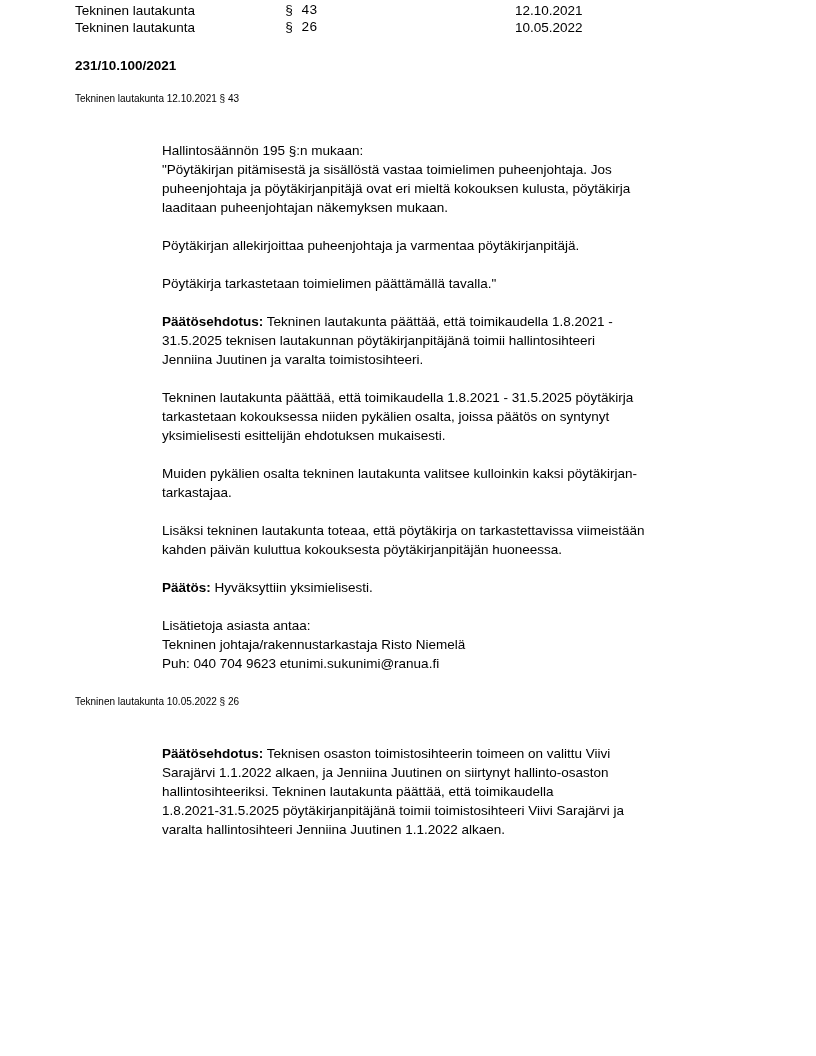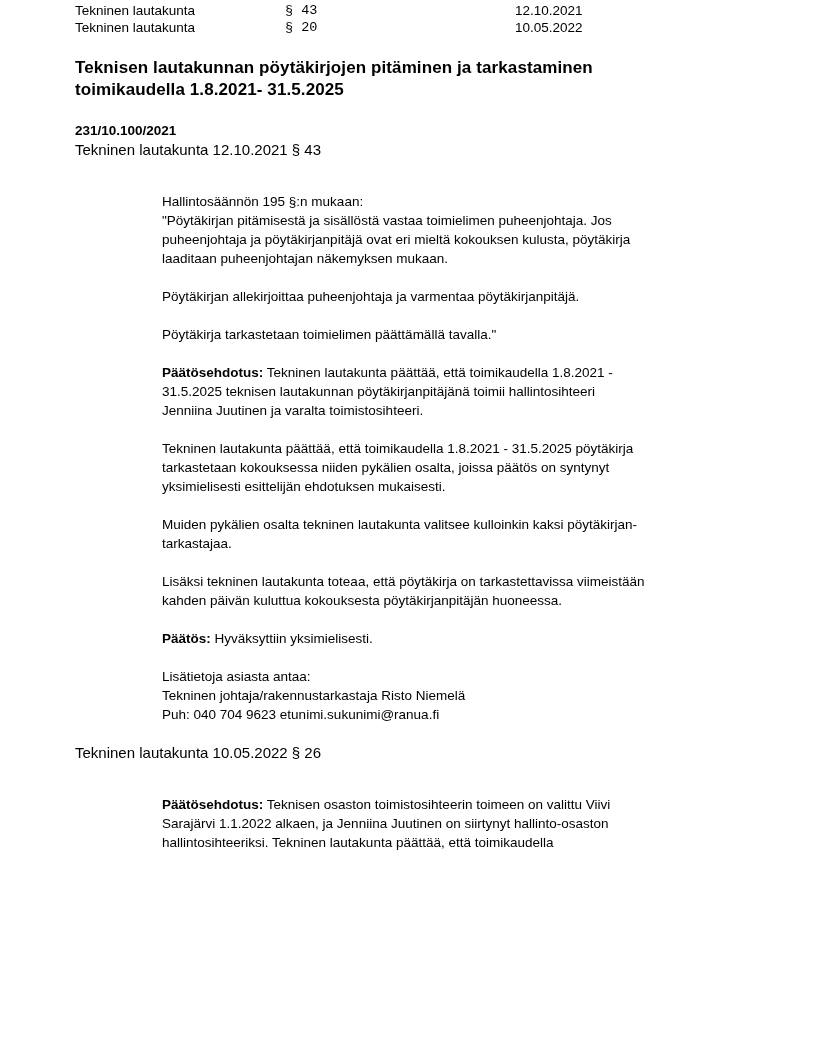--- a/index.html
+++ b/index.html
@@ -35,22 +35,22 @@
   }
   
   .case {
     margin-top: 20px;
     font-size: 13.5px;
     line-height: 19px;
     font-weight: bold;
   }
   
   .section-heading {
-    margin-top: 0;
-    font-size: 15px;
+    margin-top: 14px;
+    font-size: 10px;
     line-height: 19px;
     white-space: nowrap;
   }
   .section-body {
     margin-top: 33px;
     margin-left: 87px;   
     width: 645px;
     font-size: 13.5px;
     line-height: 19px;
   }
@@ -67,26 +67,24 @@
 
 <div class="page">
   <div class="hdr">
       <div class="hdr-row">
         <span class="col-org">Tekninen lautakunta</span>
         <span class="col-sec">§ 43</span>
         <span class="col-date">12.10.2021</span>
       </div>
       <div class="hdr-row">
         <span class="col-org">Tekninen lautakunta</span>
-        <span class="col-sec">§ 20</span>
+        <span class="col-sec">§ 26</span>
         <span class="col-date">10.05.2022</span>
       </div>
     </div>
-  <div class="title">Teknisen lautakunnan pöytäkirjojen pitäminen ja tarkastaminen
-toimikaudella 1.8.2021- 31.5.2025</div>
   <div class="case">231/10.100/2021</div>
   <div id="sections">
       <div class="section">
         <div class="section-heading">Tekninen lautakunta 12.10.2021 § 43</div>
         <div class="section-body">
           <p class="para"><span class="para-text">Hallintosäännön 195 §:n mukaan:
 "Pöytäkirjan pitämisestä ja sisällöstä vastaa toimielimen puheenjohtaja. Jos
 puheenjohtaja ja pöytäkirjanpitäjä ovat eri mieltä kokouksen kulusta, pöytäkirja
 laaditaan puheenjohtajan näkemyksen mukaan.</span></p>
           <p class="para"><span class="para-text">Pöytäkirjan allekirjoittaa puheenjohtaja ja varmentaa pöytäkirjanpitäjä.</span></p>

